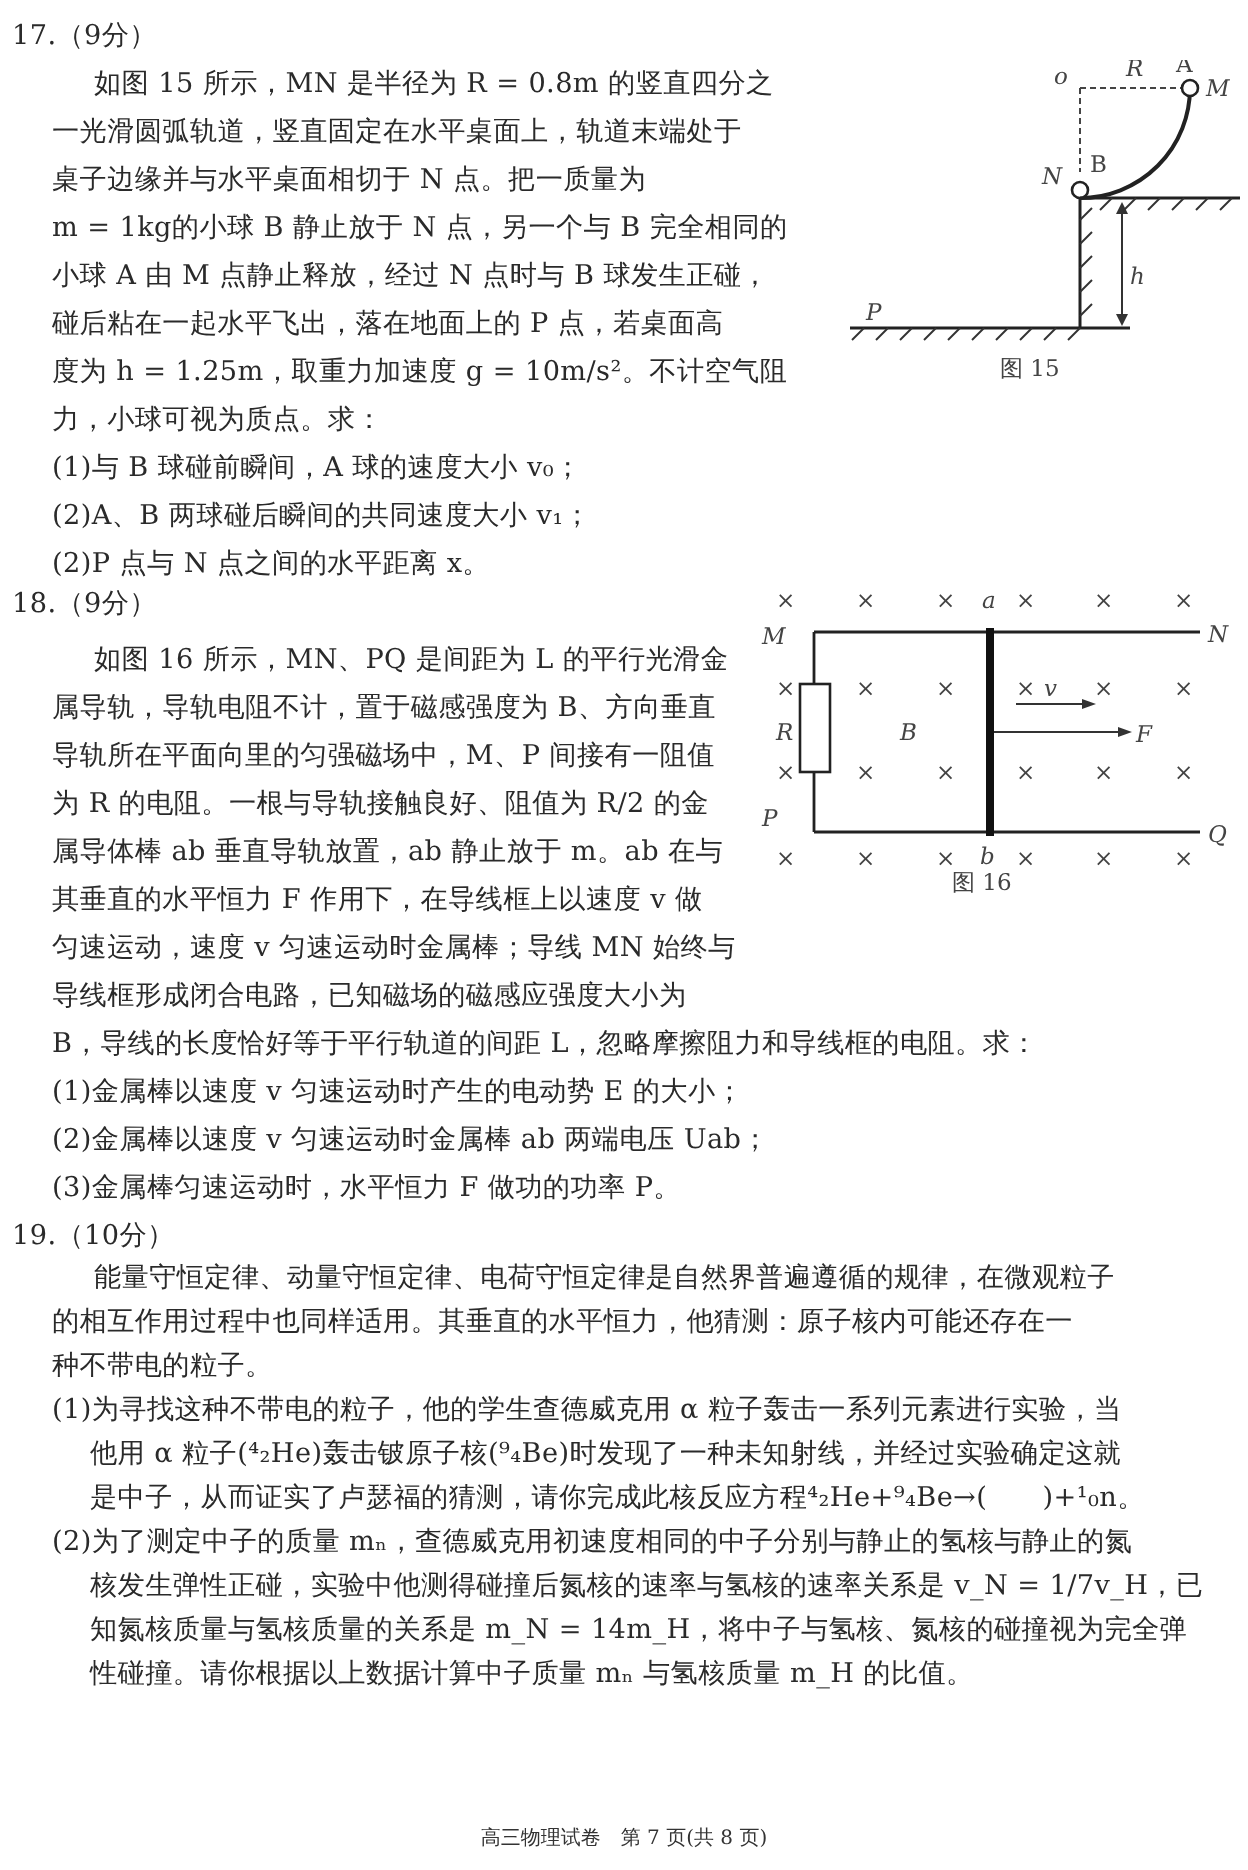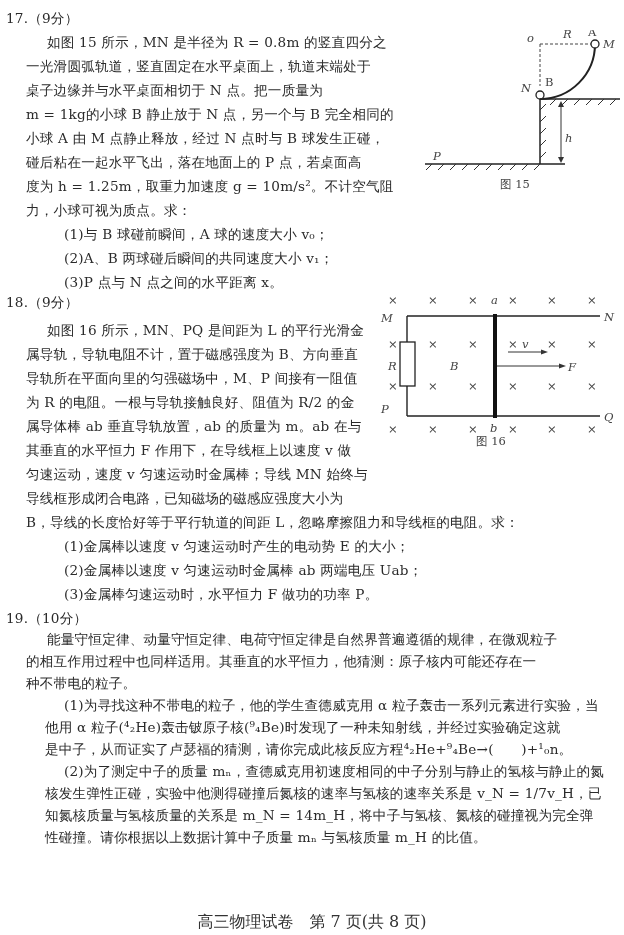--- a/index.html
+++ b/index.html
@@ -2,43 +2,43 @@
 <html><head>
 <meta charset="utf-8">
 <style>
   html, body { margin:0; padding:0; background:#ffffff; }
   body { width:624px; height:935px; position:relative; overflow:hidden;
          font-family:"DejaVu Serif", "Liberation Serif", serif; color:#2a2a2a; font-size:13.6px; }
   .line { position:absolute; white-space:nowrap; line-height:20px; letter-spacing:0.2px; }
   .qhead { left:6px; }
   .ind1 { left:47px; }
   .body { left:26px; }
-  .sub { left:26px;margin-left:38px; }
+  .sub { left:26px; }
   .sub2 { left:45px; }
-  .footer { position:absolute; top:912px; left:0; width:624px; text-align:center; font-size:16px; color:#333; }
+  .footer { position:absolute; top:912px; left:0; width:624px; text-align:center; font-size:10px; color:#333; }
   .fig { position:absolute; }
   .fig svg { display:block; }
   .cap { font-size:11.5px; fill:#444; font-family:"DejaVu Serif", serif; }
   .it { font-style:italic; font-family:"DejaVu Serif", serif; }
 </style>
 </head>
 <body>
 
 <div class="line qhead" style="top:8px">17.（9分）</div>
 <div class="line ind1" style="top:32px">如图 15 所示，MN 是半径为 R = 0.8m 的竖直四分之</div>
 <div class="line body" style="top:56px">一光滑圆弧轨道，竖直固定在水平桌面上，轨道末端处于</div>
 <div class="line body" style="top:80px">桌子边缘并与水平桌面相切于 N 点。把一质量为</div>
 <div class="line body" style="top:104px">m = 1kg的小球 B 静止放于 N 点，另一个与 B 完全相同的</div>
 <div class="line body" style="top:128px">小球 A 由 M 点静止释放，经过 N 点时与 B 球发生正碰，</div>
 <div class="line body" style="top:152px">碰后粘在一起水平飞出，落在地面上的 P 点，若桌面高</div>
 <div class="line body" style="top:176px">度为 h = 1.25m，取重力加速度 g = 10m/s²。不计空气阻</div>
 <div class="line body" style="top:200px">力，小球可视为质点。求：</div>
 <div class="line sub" style="top:224px">(1)与 B 球碰前瞬间，A 球的速度大小 v₀；</div>
 <div class="line sub" style="top:248px">(2)A、B 两球碰后瞬间的共同速度大小 v₁；</div>
-<div class="line sub" style="top:272px">(3)P 点与 N 点之间的水平距离 x。</div>
+<div class="line sub" style="top:272px">(2)P 点与 N 点之间的水平距离 x。</div>
 
 <div class="fig" style="left:400px; top:30px;">
   <svg width="224" height="170" viewBox="0 0 224 170">
 
     <line x1="140" y1="14" x2="195" y2="14" stroke="#444" stroke-width="1" stroke-dasharray="3,2"></line>
     <line x1="140" y1="14" x2="140" y2="56" stroke="#444" stroke-width="1" stroke-dasharray="3,2"></line>
 
     <path d="M 195 14 A 55 55 0 0 1 140 69" fill="none" stroke="#222" stroke-width="2"></path>
 
     <circle cx="195" cy="14" r="4" fill="#fff" stroke="#222" stroke-width="1.3"></circle>
@@ -91,21 +91,21 @@
     <text x="33" y="130" class="cap it">P</text>
     <text x="100" y="158" class="cap">图 15</text>
   </svg>
 </div>
 
 <div class="line qhead" style="top:292px">18.（9分）</div>
 <div class="line ind1" style="top:320px">如图 16 所示，MN、PQ 是间距为 L 的平行光滑金</div>
 <div class="line body" style="top:344px">属导轨，导轨电阻不计，置于磁感强度为 B、方向垂直</div>
 <div class="line body" style="top:368px">导轨所在平面向里的匀强磁场中，M、P 间接有一阻值</div>
 <div class="line body" style="top:392px">为 R 的电阻。一根与导轨接触良好、阻值为 R/2 的金</div>
-<div class="line body" style="top:416px">属导体棒 ab 垂直导轨放置，ab 的质量为 m。ab 在与</div>
+<div class="line body" style="top:416px">属导体棒 ab 垂直导轨放置，ab 静止放于 m。ab 在与</div>
 <div class="line body" style="top:440px">其垂直的水平恒力 F 作用下，在导线框上以速度 v 做</div>
 <div class="line body" style="top:464px">匀速运动，速度 v 匀速运动时金属棒；导线 MN 始终与</div>
 <div class="line body" style="top:488px">导线框形成闭合电路，已知磁场的磁感应强度大小为</div>
 <div class="line body" style="top:512px">B，导线的长度恰好等于平行轨道的间距 L，忽略摩擦阻力和导线框的电阻。求：</div>
 <div class="line sub" style="top:536px">(1)金属棒以速度 v 匀速运动时产生的电动势 E 的大小；</div>
 <div class="line sub" style="top:560px">(2)金属棒以速度 v 匀速运动时金属棒 ab 两端电压 Uab；</div>
 <div class="line sub" style="top:584px">(3)金属棒匀速运动时，水平恒力 F 做功的功率 P。</div>
 
 <div class="fig" style="left:372px; top:290px;">
   <svg width="252" height="160" viewBox="0 0 252 160">

